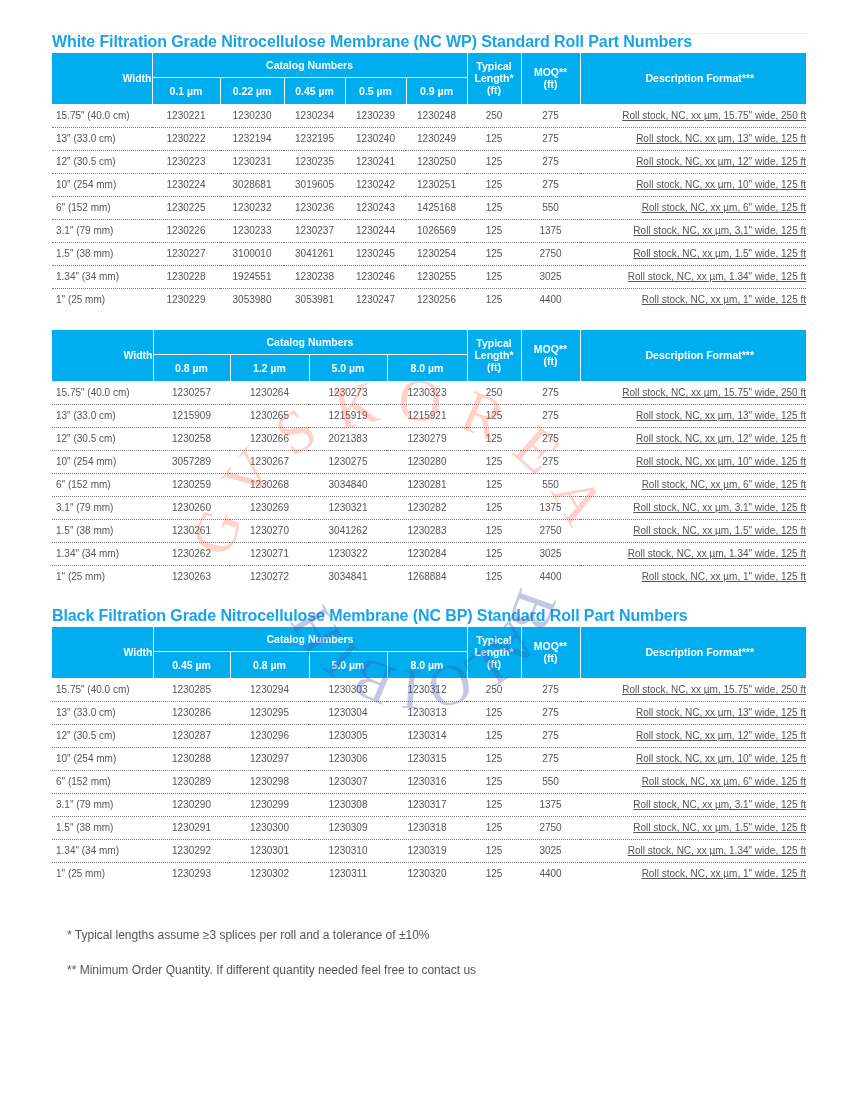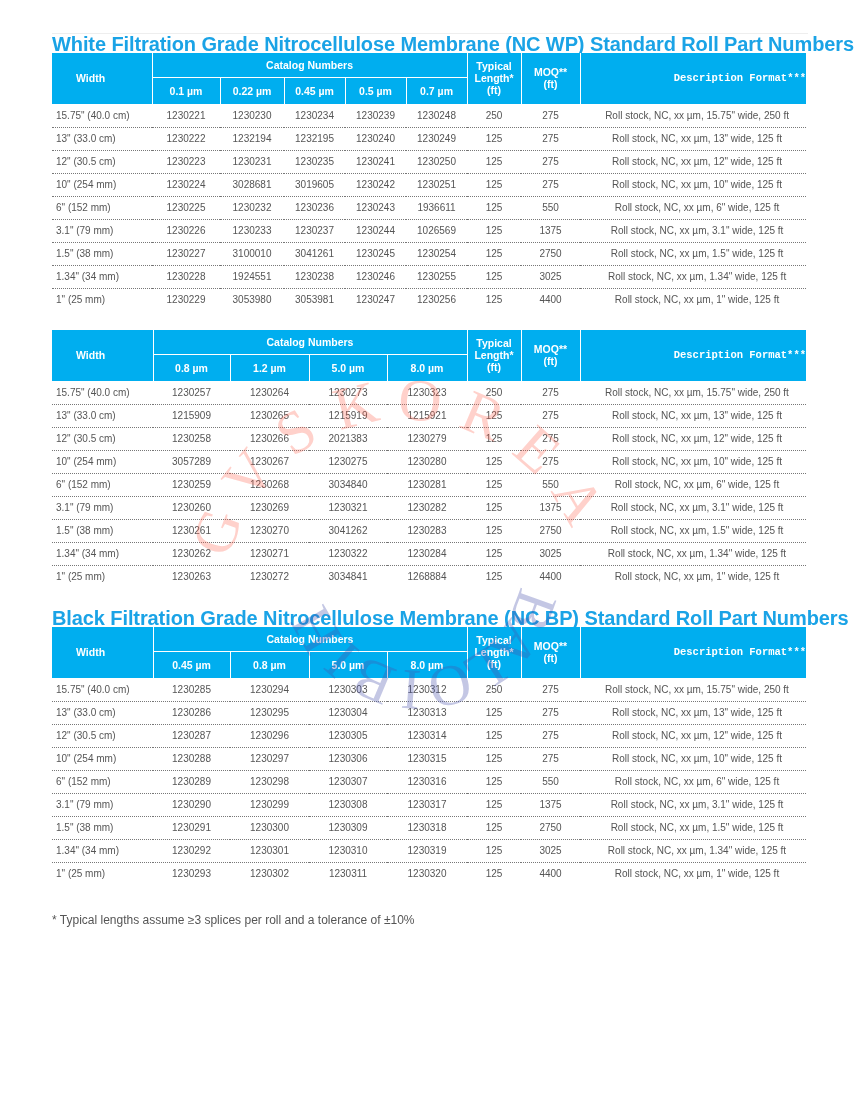--- a/index.html
+++ b/index.html
@@ -1,35 +1,35 @@
 <!DOCTYPE html>
 <html><head>
 <meta charset="utf-8">
 <style>
   html, body { margin: 0; padding: 0; background: #ffffff; }
   body { width: 860px; height: 1100px; position: relative; overflow: hidden;
          font-family: "Liberation Sans", sans-serif; color: #555; }
-  .section-title { position: absolute; left: 52px; font-weight: bold; font-size: 20px;
+  .section-title { position: absolute; left: 52px; font-weight: bold; font-size: 16px;
                    color: #1aa3e6; letter-spacing: -0.1px; white-space: nowrap; }
   .top-rule { position: absolute; left: 52px; top: 33px; width: 756px; height: 1px; background: #eeeeee; }
   table.spec { position: absolute; left: 52px; border-collapse: collapse; table-layout: fixed; }
   table.spec th { background: #00aeef; color: #fff; font-weight: bold; font-size: 10.5px;
                   border: 1.5px solid #ffffff; padding: 0; line-height: 12px; }
-  table.spec th.width-h { text-align: left; padding-left: 24px; border-left: none; }
-  table.spec th.desc-h { text-align: right; padding-left: 13px; border-right: none; font-family: Liberation Mono, monospace; }
+  table.spec th.width-h { text-align: right; padding-left: 24px; border-left: none; }
+  table.spec th.desc-h { text-align: center; padding-left: 13px; border-right: none; }
   table.spec thead tr:first-child th { border-top: none; }
   table.spec td { font-size: 10px; color: #555; height: 22px; padding: 0;
                   border-bottom: 1.2px dotted #777; text-align: center; white-space: nowrap; }
   table.spec td.w { text-align: left; padding-left: 4px; }
-  table.spec td.d { text-align: center; padding-left: 8px; }
+  table.spec td.d { text-align: right; padding-left: 8px; text-decoration: underline; }
   table.spec tbody tr:last-child td { border-bottom: none; }
   table.spec td + td { border-left: none; }
   .footnotes { position: absolute; left: 52px; top: 910px; width: 760px;
                font-size: 12px; line-height: 20px; color: #555; }
-  .footnotes p { margin: 0; }
+  .footnotes p { margin: 15px; }
   .watermark { position: absolute; pointer-events: none; font-family: "Liberation Serif", serif; }
   .wm-red { color: rgba(255, 90, 70, 0.28); font-size: 60px; }
   .wm-blue { color: rgba(70, 80, 170, 0.32); font-size: 58px; }
 </style>
 </head>
 <body>
 
 <div class="top-rule"></div>
 
 <div class="section-title" style="top:33px;">White Filtration Grade Nitrocellulose Membrane (NC WP) Standard Roll Part Numbers</div>
@@ -51,21 +51,21 @@
       <th colspan="5">Catalog Numbers</th>
       <th rowspan="2"><span>Typical</span><br><span>Length*</span><br><span>(ft)</span></th>
       <th rowspan="2"><span>MOQ**</span><br><span>(ft)</span></th>
       <th class="desc-h" rowspan="2">Description Format***</th>
     </tr>
     <tr style="height:27px;">
       <th>0.1 µm</th>
       <th>0.22 µm</th>
       <th>0.45 µm</th>
       <th>0.5 µm</th>
-      <th>0.7 µm</th>
+      <th>0.9 µm</th>
     </tr>
   </thead>
   <tbody>
       <tr>
         <td class="w">15.75" (40.0 cm)</td>
         <td>1230221</td>
         <td>1230230</td>
         <td>1230234</td>
         <td>1230239</td>
         <td>1230248</td>
@@ -105,21 +105,21 @@
         <td>125</td>
         <td>275</td>
         <td class="d">Roll stock, NC, xx µm, 10" wide, 125 ft</td>
       </tr>
       <tr>
         <td class="w">6" (152 mm)</td>
         <td>1230225</td>
         <td>1230232</td>
         <td>1230236</td>
         <td>1230243</td>
-        <td>1936611</td>
+        <td>1425168</td>
         <td>125</td>
         <td>550</td>
         <td class="d">Roll stock, NC, xx µm, 6" wide, 125 ft</td>
       </tr>
       <tr>
         <td class="w">3.1" (79 mm)</td>
         <td>1230226</td>
         <td>1230233</td>
         <td>1230237</td>
         <td>1230244</td>
@@ -400,20 +400,21 @@
         <td>1230320</td>
         <td>125</td>
         <td>4400</td>
         <td class="d">Roll stock, NC, xx µm, 1" wide, 125 ft</td>
       </tr>
     </tbody>
 </table>
 
 <div class="footnotes">
   <p>* Typical lengths assume ≥3 splices per roll and a tolerance of ±10%</p>
+  <p>** Minimum Order Quantity. If different quantity needed feel free to contact us</p>
 </div>
 
 <div class="watermark wm-red" id="wm-red" style="left: 0px; top: 0px;">
     <span style="position: absolute; left: 217.061px; top: 531.596px; transform: translate(-50%, -50%) rotate(290deg);">G</span>
     <span style="position: absolute; left: 248.634px; top: 475.302px; transform: translate(-50%, -50%) rotate(308.571deg);">V</span>
     <span style="position: absolute; left: 296.491px; top: 431.995px; transform: translate(-50%, -50%) rotate(327.143deg);">S</span>
     <span style="position: absolute; left: 355.649px; top: 406.185px; transform: translate(-50%, -50%) rotate(345.714deg);">K</span>
     <span style="position: absolute; left: 419.946px; top: 400.559px; transform: translate(-50%, -50%) rotate(364.286deg);">O</span>
     <span style="position: absolute; left: 482.687px; top: 415.705px; transform: translate(-50%, -50%) rotate(382.857deg);">R</span>
     <span style="position: absolute; left: 537.337px; top: 450.044px; transform: translate(-50%, -50%) rotate(401.429deg);">E</span>

